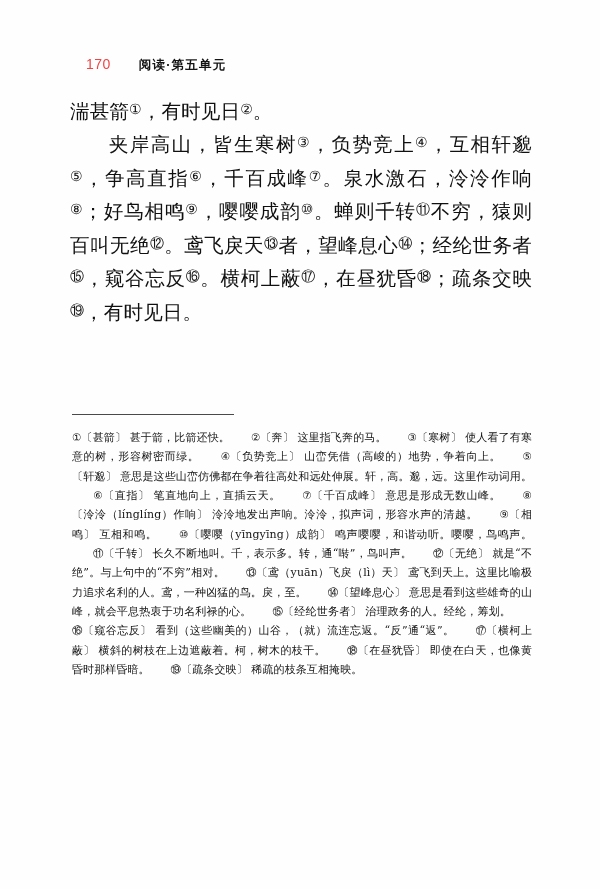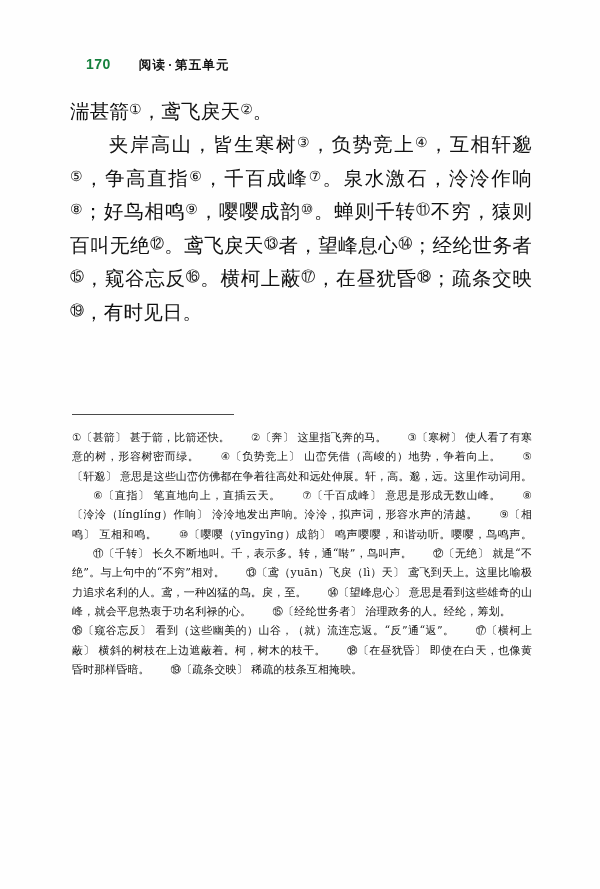--- a/index.html
+++ b/index.html
@@ -26,28 +26,28 @@
   .running-head {
     position: absolute;
     left: 86px;
     top: 56px;
     display: flex;
     align-items: baseline;
     white-space: nowrap;
   }
   .page-number {
     font-family: "Liberation Sans", sans-serif;
-    font-weight: bold;
+    font-weight: normal;
     font-size: 14px;
     letter-spacing: 0.5px;
-    color: #15803d;
+    color: #ef4444;
   }
   .head-title {
     margin-left: 28px;
-    font-family: Liberation Mono, monospace;
+    font-family: Liberation Sans, sans-serif;
     font-weight: bold;
     font-size: 12.5px;
     letter-spacing: 1.2px;
     color: #141414;
   }
 
   
   .body-text {
     position: absolute;
     left: 70px;
@@ -110,21 +110,21 @@
 <body>
 
 <div class="page">
 
   <div class="running-head">
     <span class="page-number">170</span>
     <span class="head-title">阅读·第五单元</span>
   </div>
 
   <div class="body-text">
-      <p><span>湍甚箭</span><span class="fnref">①</span><span>，鸢飞戾天</span><span class="fnref">②</span><span>。</span></p>
+      <p><span>湍甚箭</span><span class="fnref">①</span><span>，有时见日</span><span class="fnref">②</span><span>。</span></p>
       <p class="indent"><span>夹岸高山，皆生寒树</span><span class="fnref">③</span><span>，负势竞上</span><span class="fnref">④</span><span>，互相轩邈</span><span class="fnref">⑤</span><span>，争高直指</span><span class="fnref">⑥</span><span>，千百成峰</span><span class="fnref">⑦</span><span>。泉水激石，泠泠作响</span><span class="fnref">⑧</span><span>；好鸟相鸣</span><span class="fnref">⑨</span><span>，嘤嘤成韵</span><span class="fnref">⑩</span><span>。蝉则千转</span><span class="fnref">⑪</span><span>不穷，猿则百叫无绝</span><span class="fnref">⑫</span><span>。鸢飞戾天</span><span class="fnref">⑬</span><span>者，望峰息心</span><span class="fnref">⑭</span><span>；经纶世务者</span><span class="fnref">⑮</span><span>，窥谷忘反</span><span class="fnref">⑯</span><span>。横柯上蔽</span><span class="fnref">⑰</span><span>，在昼犹昏</span><span class="fnref">⑱</span><span>；疏条交映</span><span class="fnref">⑲</span><span>，有时见日。</span></p>
     </div>
 
   <div class="note-rule"></div>
 
   <div class="notes"><span class="note"><span class="marker">①</span><span>〔甚箭〕</span> <span>甚于箭，比箭还快。</span></span><span class="gap"></span><span class="note"><span class="marker">②</span><span>〔奔〕</span> <span>这里指飞奔的马。</span></span><span class="gap"></span><span class="note"><span class="marker">③</span><span>〔寒树〕</span> <span>使人看了有寒意的树，形容树密而绿。</span></span><span class="gap"></span><span class="note"><span class="marker">④</span><span>〔负势竞上〕</span> <span>山峦凭借（高峻的）地势，争着向上。</span></span><span class="gap"></span><span class="note"><span class="marker">⑤</span><span>〔轩邈〕</span> <span>意思是这些山峦仿佛都在争着往高处和远处伸展。轩，高。邈，远。这里作动词用。</span></span><span class="gap"></span><span class="note"><span class="marker">⑥</span><span>〔直指〕</span> <span>笔直地向上，直插云天。</span></span><span class="gap"></span><span class="note"><span class="marker">⑦</span><span>〔千百成峰〕</span> <span>意思是形成无数山峰。</span></span><span class="gap"></span><span class="note"><span class="marker">⑧</span><span>〔泠泠（línglíng）作响〕</span> <span>泠泠地发出声响。泠泠，拟声词，形容水声的清越。</span></span><span class="gap"></span><span class="note"><span class="marker">⑨</span><span>〔相鸣〕</span> <span>互相和鸣。</span></span><span class="gap"></span><span class="note"><span class="marker">⑩</span><span>〔嘤嘤（yīngyīng）成韵〕</span> <span>鸣声嘤嘤，和谐动听。嘤嘤，鸟鸣声。</span></span><span class="gap"></span><span class="note"><span class="marker">⑪</span><span>〔千转〕</span> <span>长久不断地叫。千，表示多。转，通“啭”，鸟叫声。</span></span><span class="gap"></span><span class="note"><span class="marker">⑫</span><span>〔无绝〕</span> <span>就是“不绝”。与上句中的“不穷”相对。</span></span><span class="gap"></span><span class="note"><span class="marker">⑬</span><span>〔鸢（yuān）飞戾（lì）天〕</span> <span>鸢飞到天上。这里比喻极力追求名利的人。鸢，一种凶猛的鸟。戾，至。</span></span><span class="gap"></span><span class="note"><span class="marker">⑭</span><span>〔望峰息心〕</span> <span>意思是看到这些雄奇的山峰，就会平息热衷于功名利禄的心。</span></span><span class="gap"></span><span class="note"><span class="marker">⑮</span><span>〔经纶世务者〕</span> <span>治理政务的人。经纶，筹划。</span></span><span class="gap"></span><span class="note"><span class="marker">⑯</span><span>〔窥谷忘反〕</span> <span>看到（这些幽美的）山谷，（就）流连忘返。“反”通“返”。</span></span><span class="gap"></span><span class="note"><span class="marker">⑰</span><span>〔横柯上蔽〕</span> <span>横斜的树枝在上边遮蔽着。柯，树木的枝干。</span></span><span class="gap"></span><span class="note"><span class="marker">⑱</span><span>〔在昼犹昏〕</span> <span>即使在白天，也像黄昏时那样昏暗。</span></span><span class="gap"></span><span class="note"><span class="marker">⑲</span><span>〔疏条交映〕</span> <span>稀疏的枝条互相掩映。</span></span></div>
 
 </div>
 
 </body></html>

